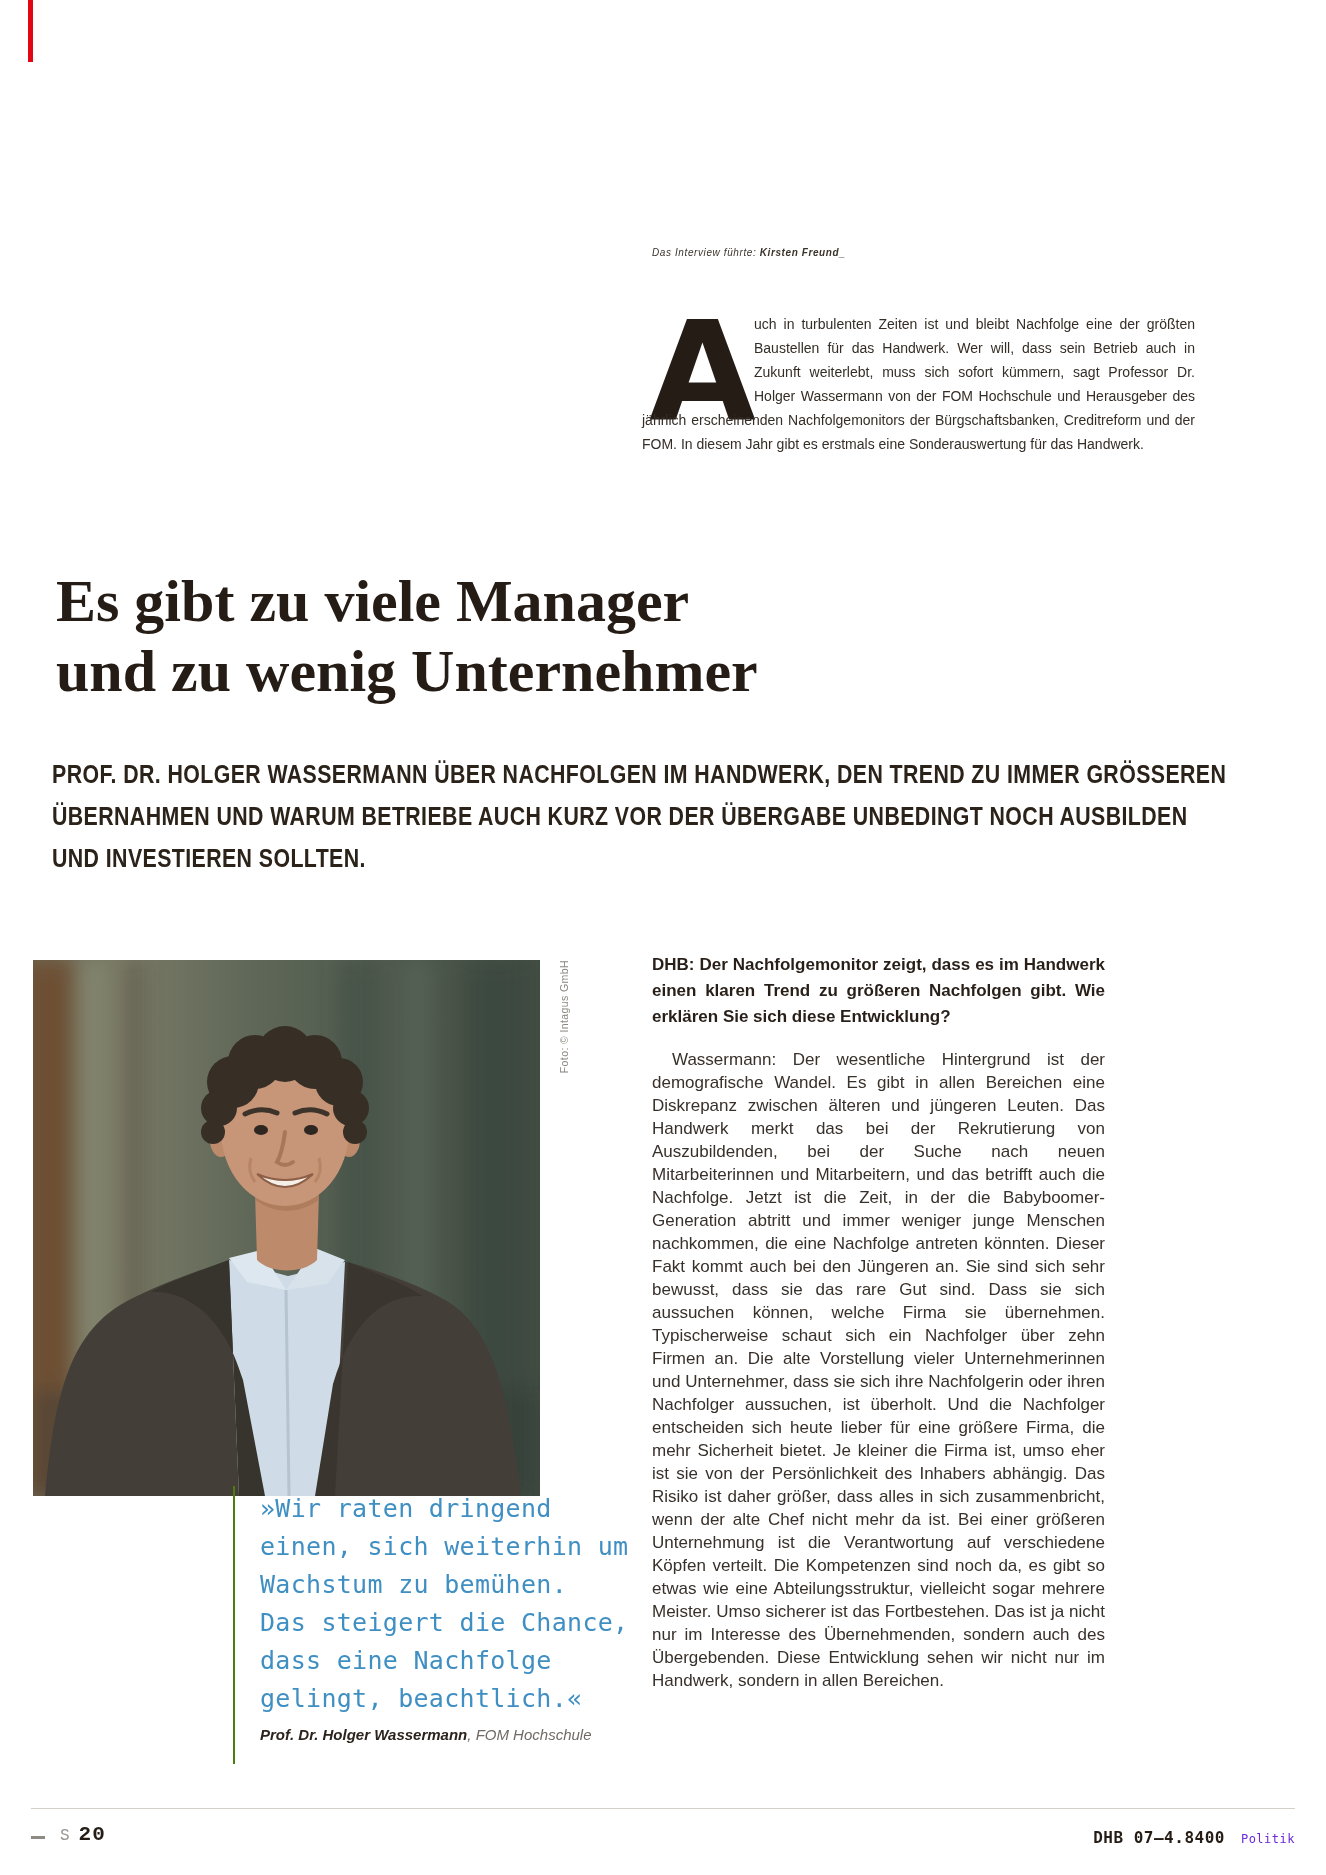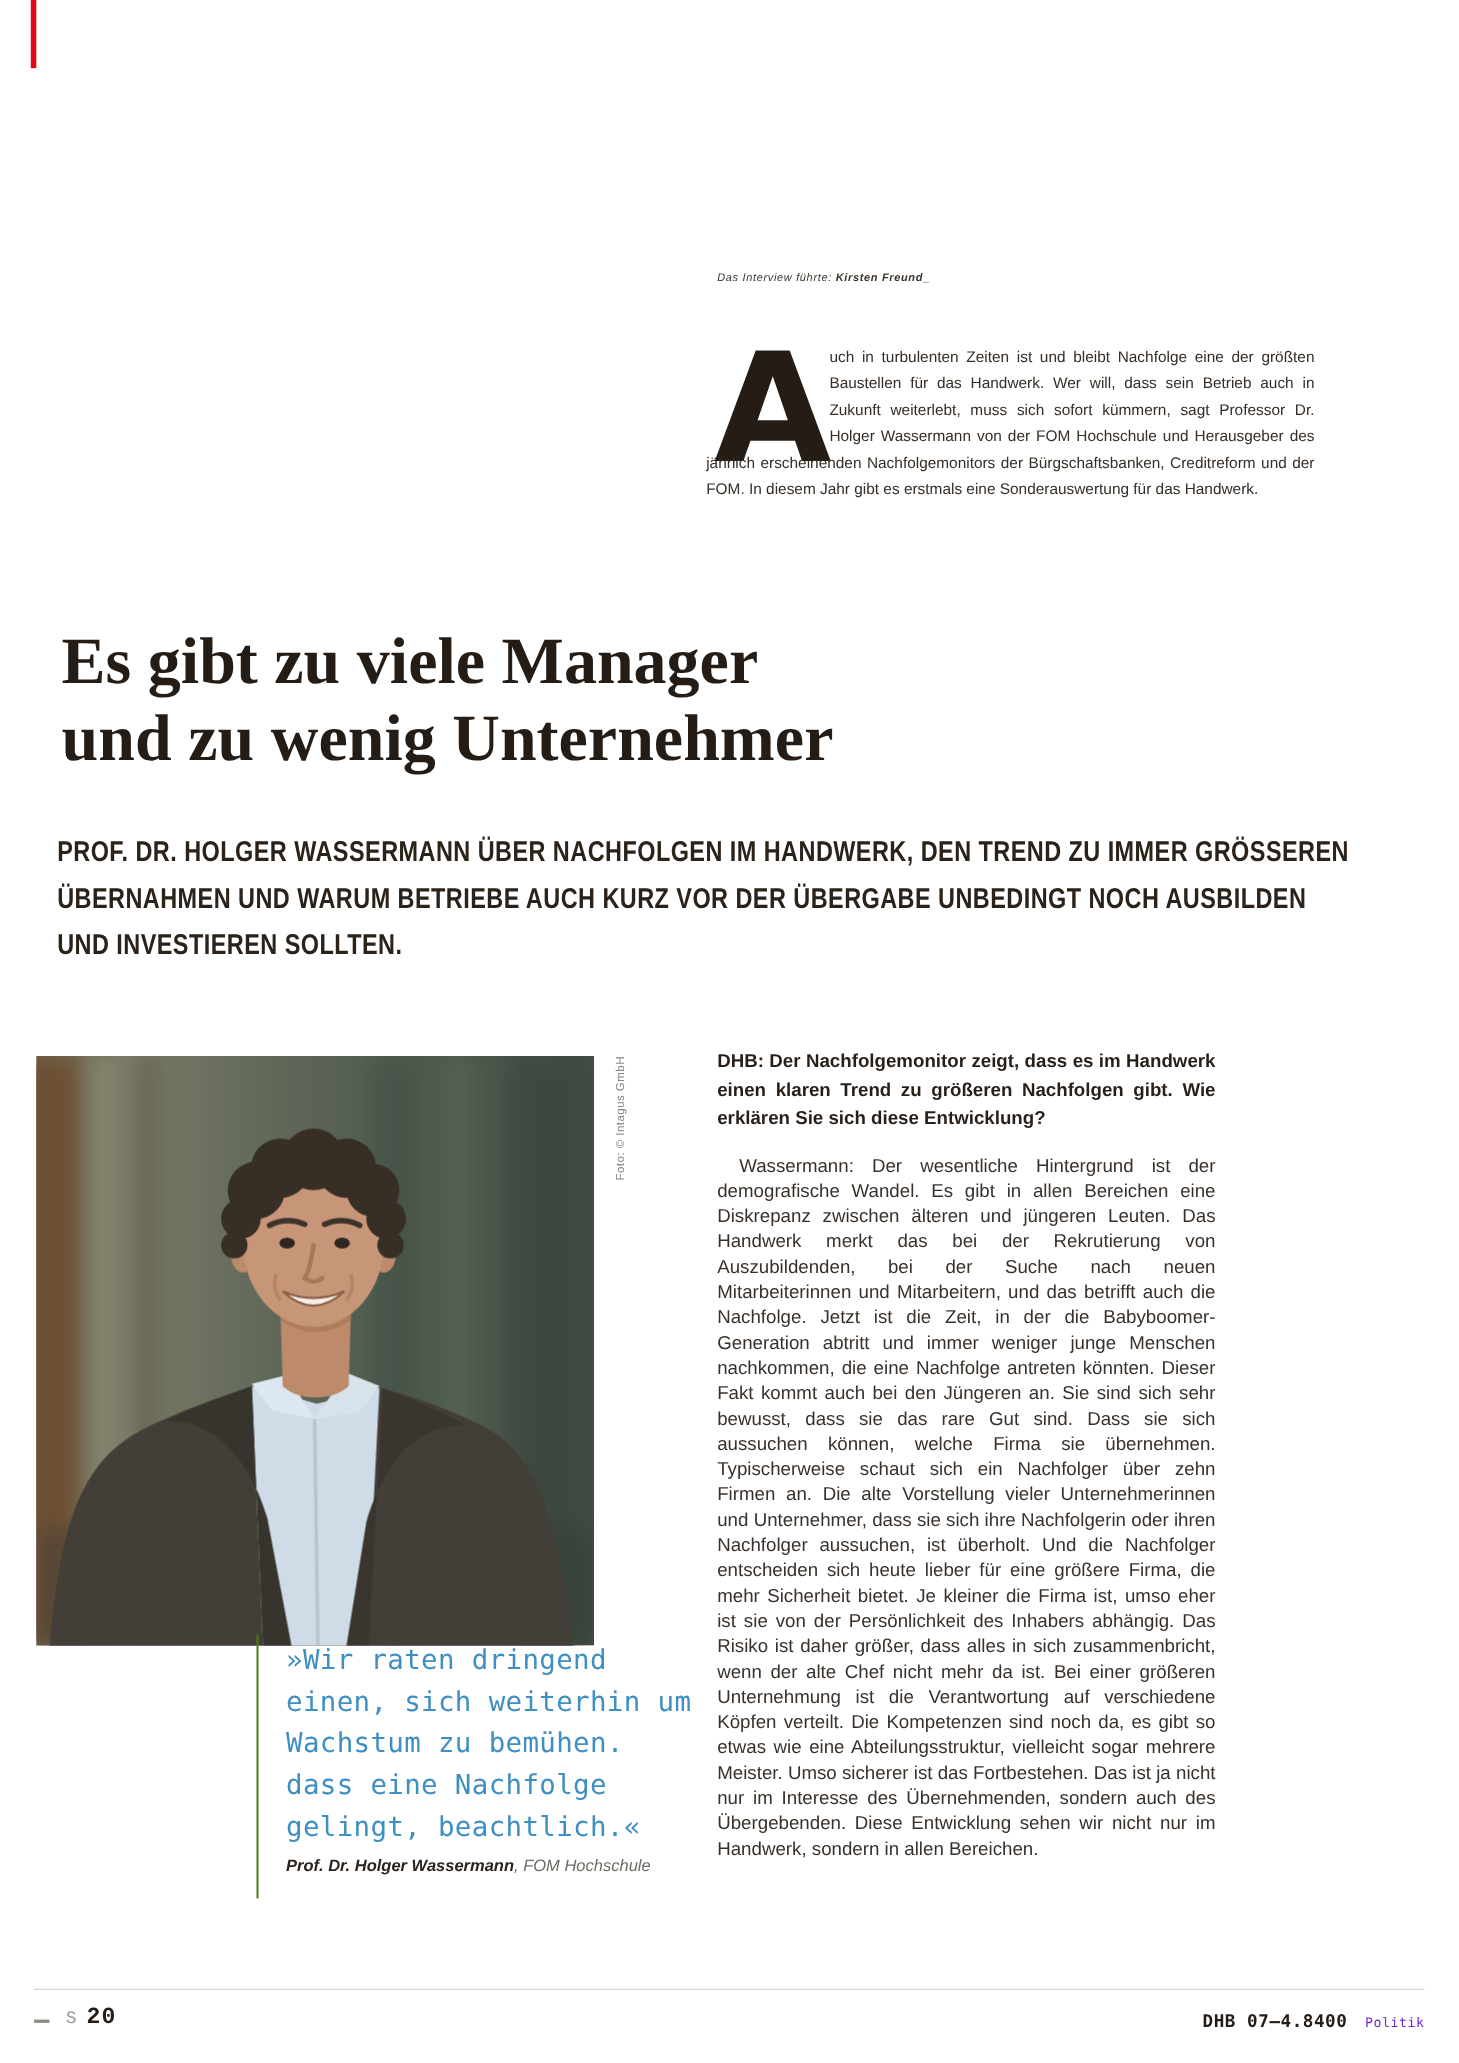--- a/index.html
+++ b/index.html
@@ -147,20 +147,21 @@
 
 <section class="abs column">
   <p class="question">DHB: Der Nachfolgemonitor zeigt, dass es im Handwerk einen klaren Trend zu größeren Nachfolgen gibt. Wie erklären Sie sich diese Entwicklung?</p>
   <p class="answer">Wassermann: Der wesentliche Hintergrund ist der demografische Wandel. Es gibt in allen Bereichen eine Diskrepanz zwischen älteren und jüngeren Leuten. Das Handwerk merkt das bei der Rekrutierung von Auszubildenden, bei der Suche nach neuen Mitarbeiterinnen und Mitarbeitern, und das betrifft auch die Nachfolge. Jetzt ist die Zeit, in der die Babyboomer-Generation abtritt und immer weniger junge Menschen nachkommen, die eine Nachfolge antreten könnten. Dieser Fakt kommt auch bei den Jüngeren an. Sie sind sich sehr bewusst, dass sie das rare Gut sind. Dass sie sich aussuchen können, welche Firma sie übernehmen. Typischerweise schaut sich ein Nachfolger über zehn Firmen an. Die alte Vorstellung vieler Unternehmerinnen und Unternehmer, dass sie sich ihre Nachfolgerin oder ihren Nachfolger aussuchen, ist überholt. Und die Nachfolger entscheiden sich heute lieber für eine größere Firma, die mehr Sicherheit bietet. Je kleiner die Firma ist, umso eher ist sie von der Persönlichkeit des Inhabers abhängig. Das Risiko ist daher größer, dass alles in sich zusammenbricht, wenn der alte Chef nicht mehr da ist. Bei einer größeren Unternehmung ist die Verantwortung auf verschiedene Köpfen verteilt. Die Kompetenzen sind noch da, es gibt so etwas wie eine Abteilungsstruktur, vielleicht sogar mehrere Meister. Umso sicherer ist das Fortbestehen. Das ist ja nicht nur im Interesse des Übernehmenden, sondern auch des Übergebenden. Diese Entwicklung sehen wir nicht nur im Handwerk, sondern in allen Bereichen.</p>
 </section>
 
 <aside class="abs quote">
   <div class="quote-line">»Wir raten dringend</div>
   <div class="quote-line">einen, sich weiterhin um</div>
   <div class="quote-line">Wachstum zu bemühen.</div>
+  <div class="quote-line">Das steigert die Chance,</div>
   <div class="quote-line">dass eine Nachfolge</div>
   <div class="quote-line">gelingt, beachtlich.«</div>
   <p class="quote-attrib">
     <span class="name">Prof. Dr. Holger Wassermann</span><span class="aff">, FOM Hochschule</span>
   </p>
 </aside>
 
 <div class="abs footer-rule"></div>
 <div class="abs footer-dash"></div>
 <div class="abs footer-left">

